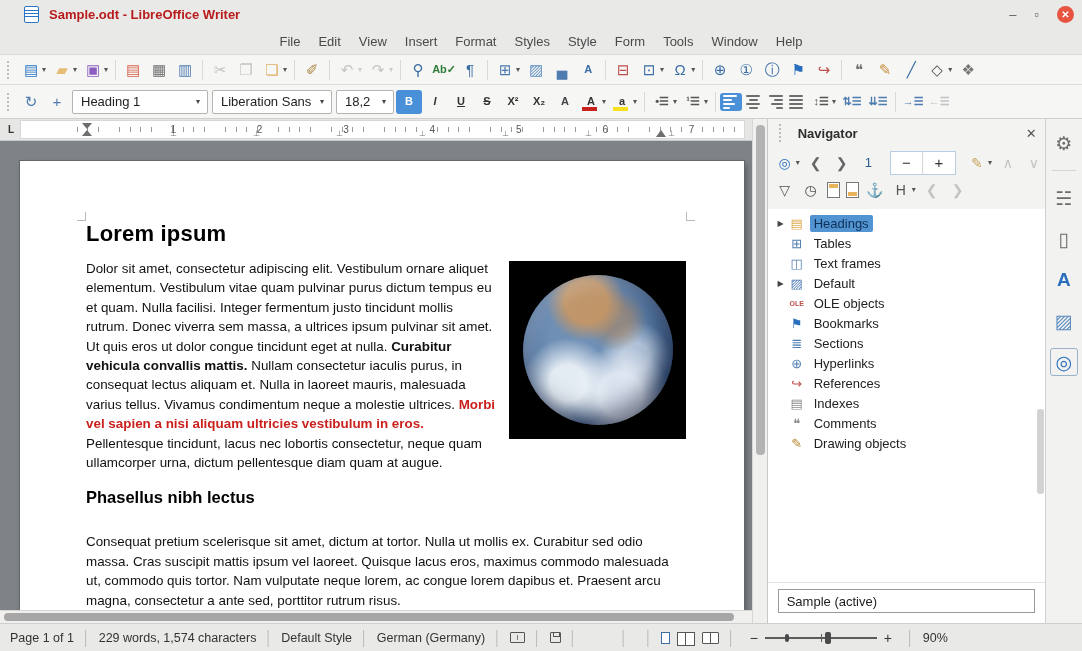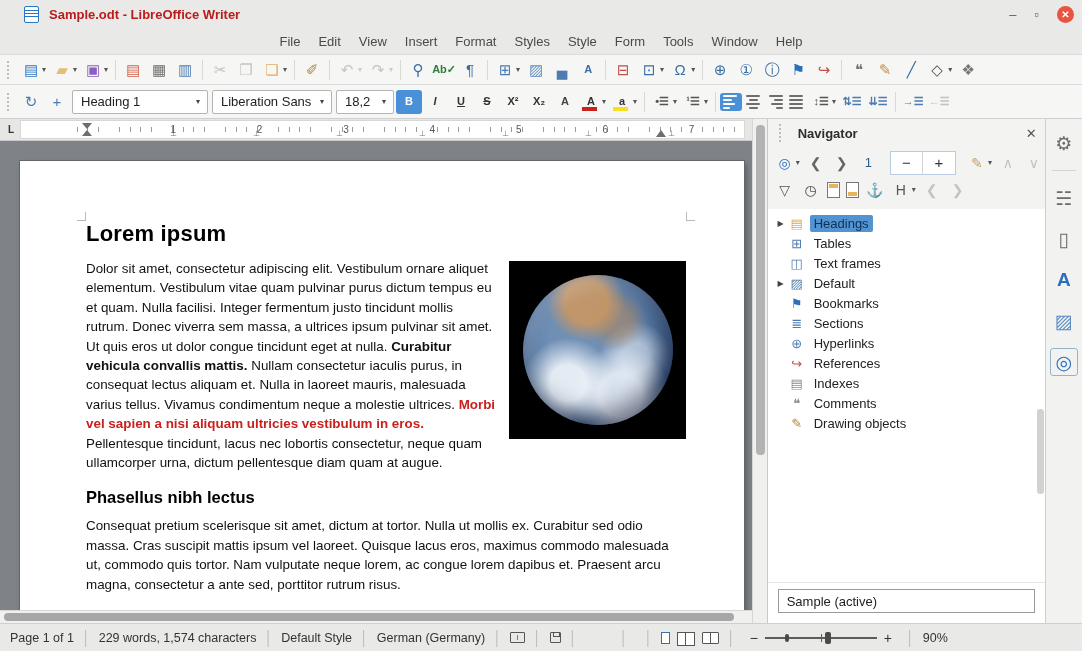--- a/index.html
+++ b/index.html
@@ -70,21 +70,21 @@
 
   
   .canvas { flex:1; position:relative; background:#7f8388; overflow:hidden; }
   .page { position:absolute; left:20px; top:20px; width:724px; height:940px; background:#fff;
       box-shadow:0 0 0 1px #63676c, 2px 3px 6px rgba(0,0,0,.35); padding:60px 58px 0 66px; }
   .cmark { position:absolute; width:9px; height:9px; }
   .cmark.tl { left:57px; top:51px; border-right:1px solid #b9b9b9; border-bottom:1px solid #b9b9b9; }
   .cmark.tr { right:49px; top:51px; border-left:1px solid #b9b9b9; border-bottom:1px solid #b9b9b9; }
   .doc-h1 { font-size:22px; font-weight:bold; color:#000; margin-bottom:12px; letter-spacing:.2px; }
   .doc-p { font-size:13.4px; line-height:19.4px; color:#111; text-align:left; }
-  .doc-h2 { font-size:16.5px; font-weight:bold; color:#000; margin:16px 0 9px; }
+  .doc-h2 { font-size:16.5px; font-weight:bold; color:#000; margin:16px 0 25px; }
   .red-bold { color:#c9211e; font-weight:bold; }
   .earth { float:right; width:177px; height:178px; background:#000; margin:2px 0 6px 10px; position:relative; }
   .globe { position:absolute; left:14px; top:14px; width:150px; height:150px; border-radius:50%;
       background:
         radial-gradient(circle at 42% 18%, rgba(196,150,102,.95) 0 14%, rgba(196,150,102,0) 26%),
         radial-gradient(circle at 62% 30%, rgba(170,130,90,.55) 0 10%, rgba(170,130,90,0) 22%),
         radial-gradient(circle at 30% 72%, rgba(240,245,250,.9) 0 12%, rgba(240,245,250,0) 30%),
         radial-gradient(circle at 65% 80%, rgba(235,240,248,.85) 0 14%, rgba(235,240,248,0) 32%),
         radial-gradient(circle at 75% 55%, rgba(225,232,242,.6) 0 10%, rgba(225,232,242,0) 26%),
         radial-gradient(circle at 45% 45%, #6f8fb5 0 35%, #3d6190 70%, #1d3a5c 100%);
@@ -525,20 +525,25 @@
             <span class="tree-ico" style="color: rgb(79, 124, 176);">◫</span>
             <span class="tree-label">Text frames</span>
           </div>
           <div class="tree-item">
             <span class="expander">▶</span>
             <span class="tree-ico" style="color: rgb(79, 124, 176);">▨</span>
             <span class="tree-label">Default</span>
           </div>
           <div class="tree-item">
             <span class="expander"></span>
+            <span class="tree-ico txt" style="color: rgb(192, 80, 77);">OLE</span>
+            <span class="tree-label">OLE objects</span>
+          </div>
+          <div class="tree-item">
+            <span class="expander"></span>
             <span class="tree-ico" style="color: rgb(42, 111, 189);">⚑</span>
             <span class="tree-label">Bookmarks</span>
           </div>
           <div class="tree-item">
             <span class="expander"></span>
             <span class="tree-ico" style="color: rgb(79, 124, 176);">≣</span>
             <span class="tree-label">Sections</span>
           </div>
           <div class="tree-item">
             <span class="expander"></span>

